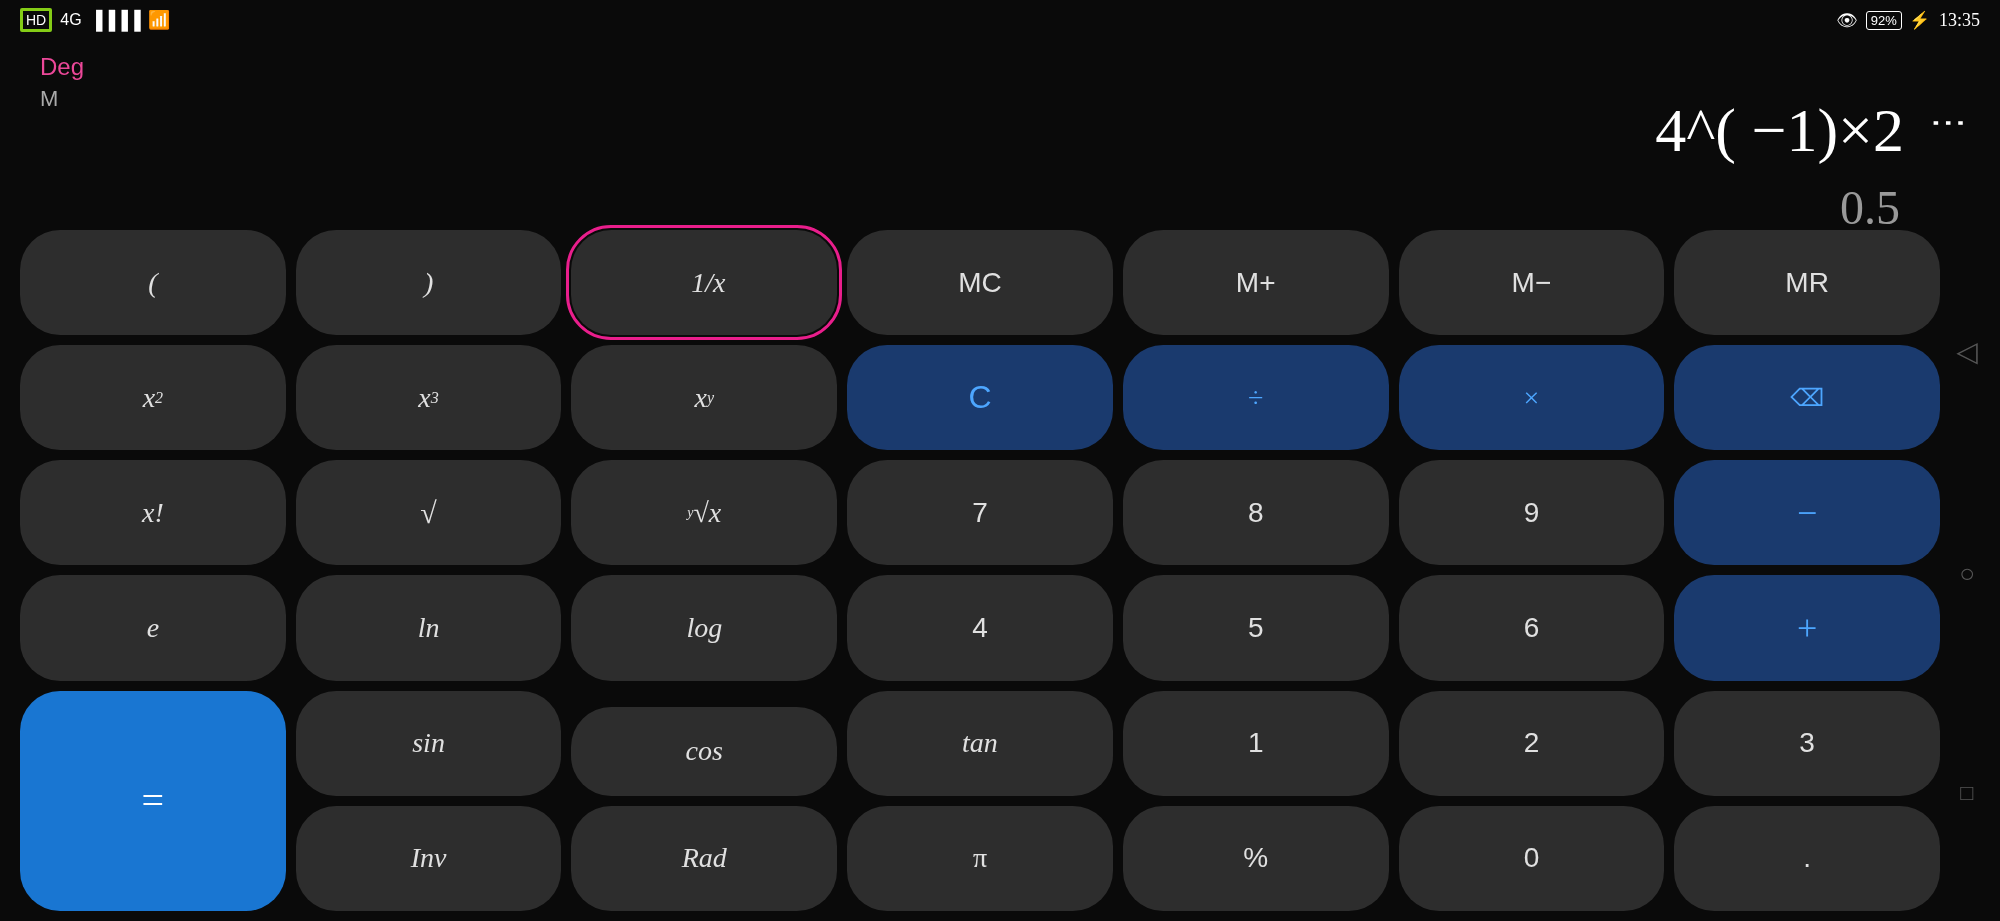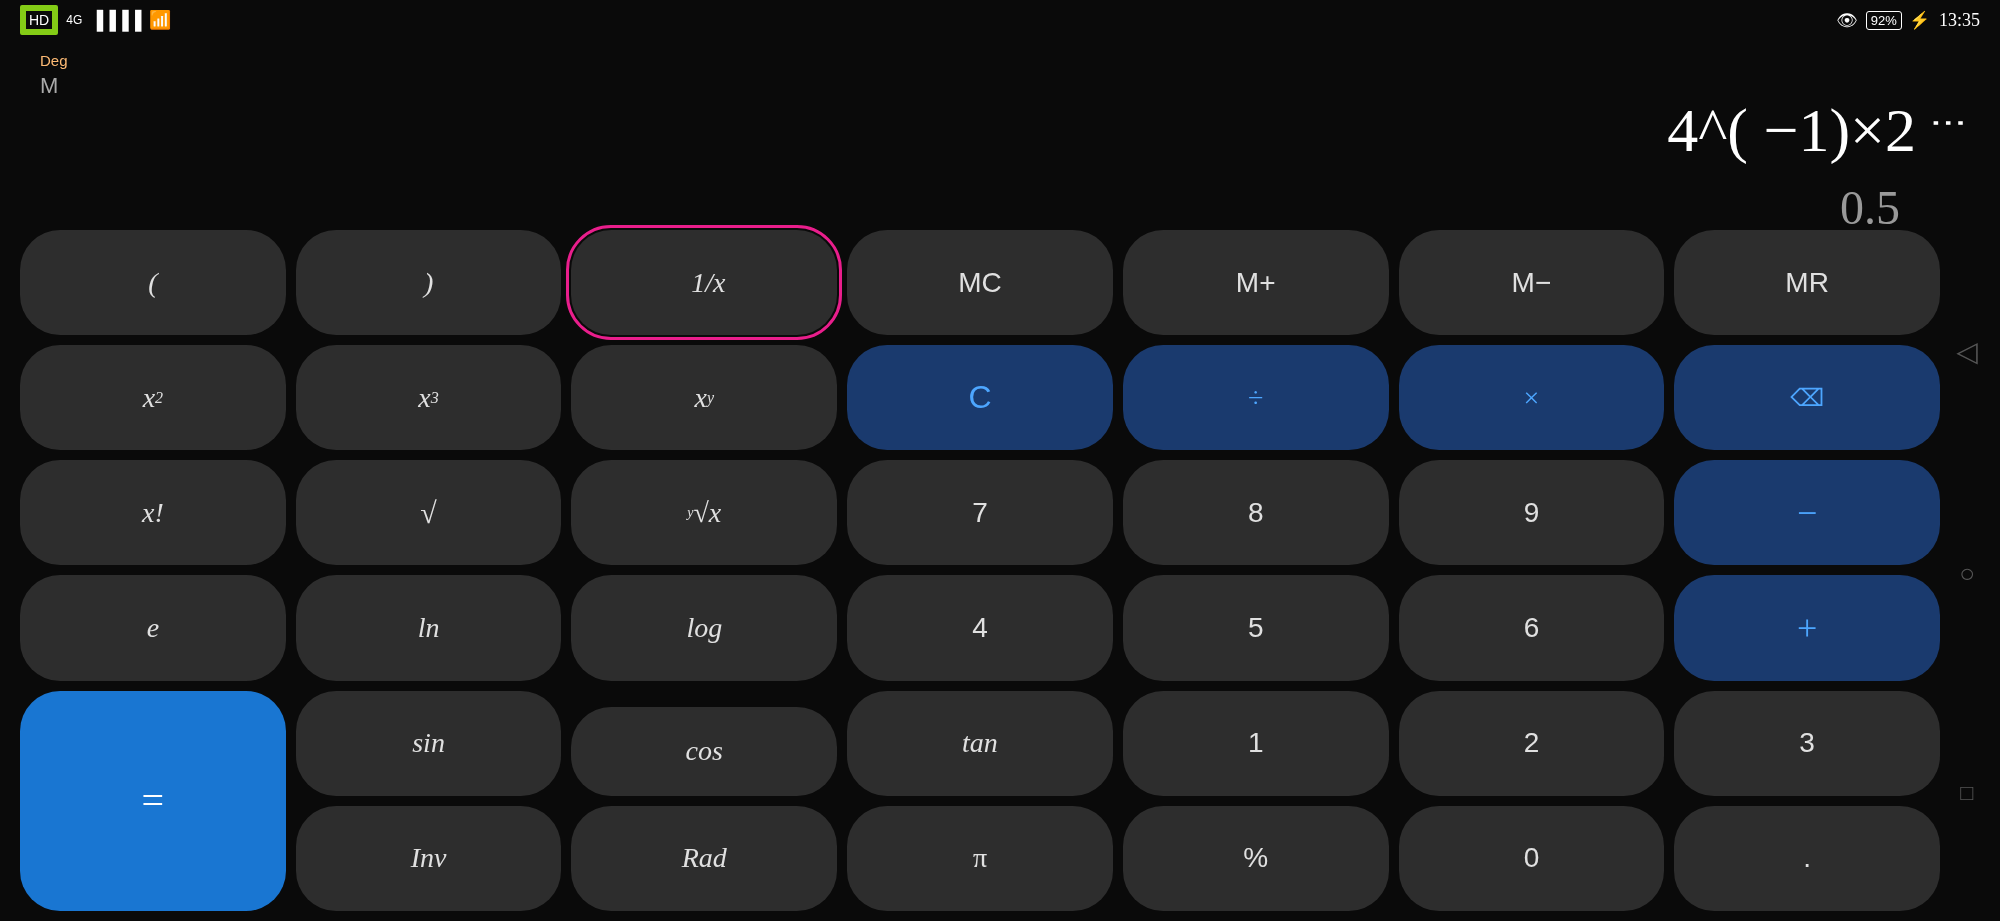--- a/index.html
+++ b/index.html
@@ -44,32 +44,32 @@
       top: 40px;
       left: 0;
       right: 0;
       height: 220px;
       padding: 10px 60px 10px 40px;
       display: flex;
       flex-direction: column;
       justify-content: flex-start;
     }
     .display-mode {
-      color: #fdba74;
-      font-size: 15px;
+      color: #ec4899;
+      font-size: 24px;
       line-height: 1.4;
     }
     .display-memory {
       color: #aaa;
       font-size: 22px;
       line-height: 1.4;
     }
     .display-expression {
       position: absolute;
-      right: 84px;
+      right: 96px;
       top: 55px;
       color: white;
       font-size: 62px;
       font-weight: 300;
       font-family: 'Georgia', serif;
       white-space: nowrap;
     }
     .display-result {
       position: absolute;
       right: 100px;
@@ -155,22 +155,22 @@
     .btn-noitalic {
       font-style: normal;
       font-family: Arial, sans-serif;
     }
   </style>
 </head>
 <body>
 
 <div class="status-bar">
   <div class="status-left">
-    <span style="font-size:14px;border:6px solid #84cc16;padding:1px 3px;border-radius:2px;font-style:normal;font-family:Arial">HD</span>
-    <span style="font-size:12px;text-align:right;">4G</span>
+    <span style="font-size:14px;border:3px solid #84cc16;padding:1px 3px;border-radius:2px;font-style:normal;font-family:Arial">HD</span>
+    <span style="font-size:16px;text-align:right;">4G</span>
     <span>▐▐▐▐</span>
     <span>📶</span>
   </div>
   <div class="status-right">
     <span>👁</span>
     <span style="border:1px solid white;padding:1px 4px;border-radius:3px;font-size:13px;font-family:Arial;">
       <span>92</span>%
     </span>
     <span>⚡</span>
     <span style="font-family:Liberation Serif, serif;font-size:18px;">13:35</span>

